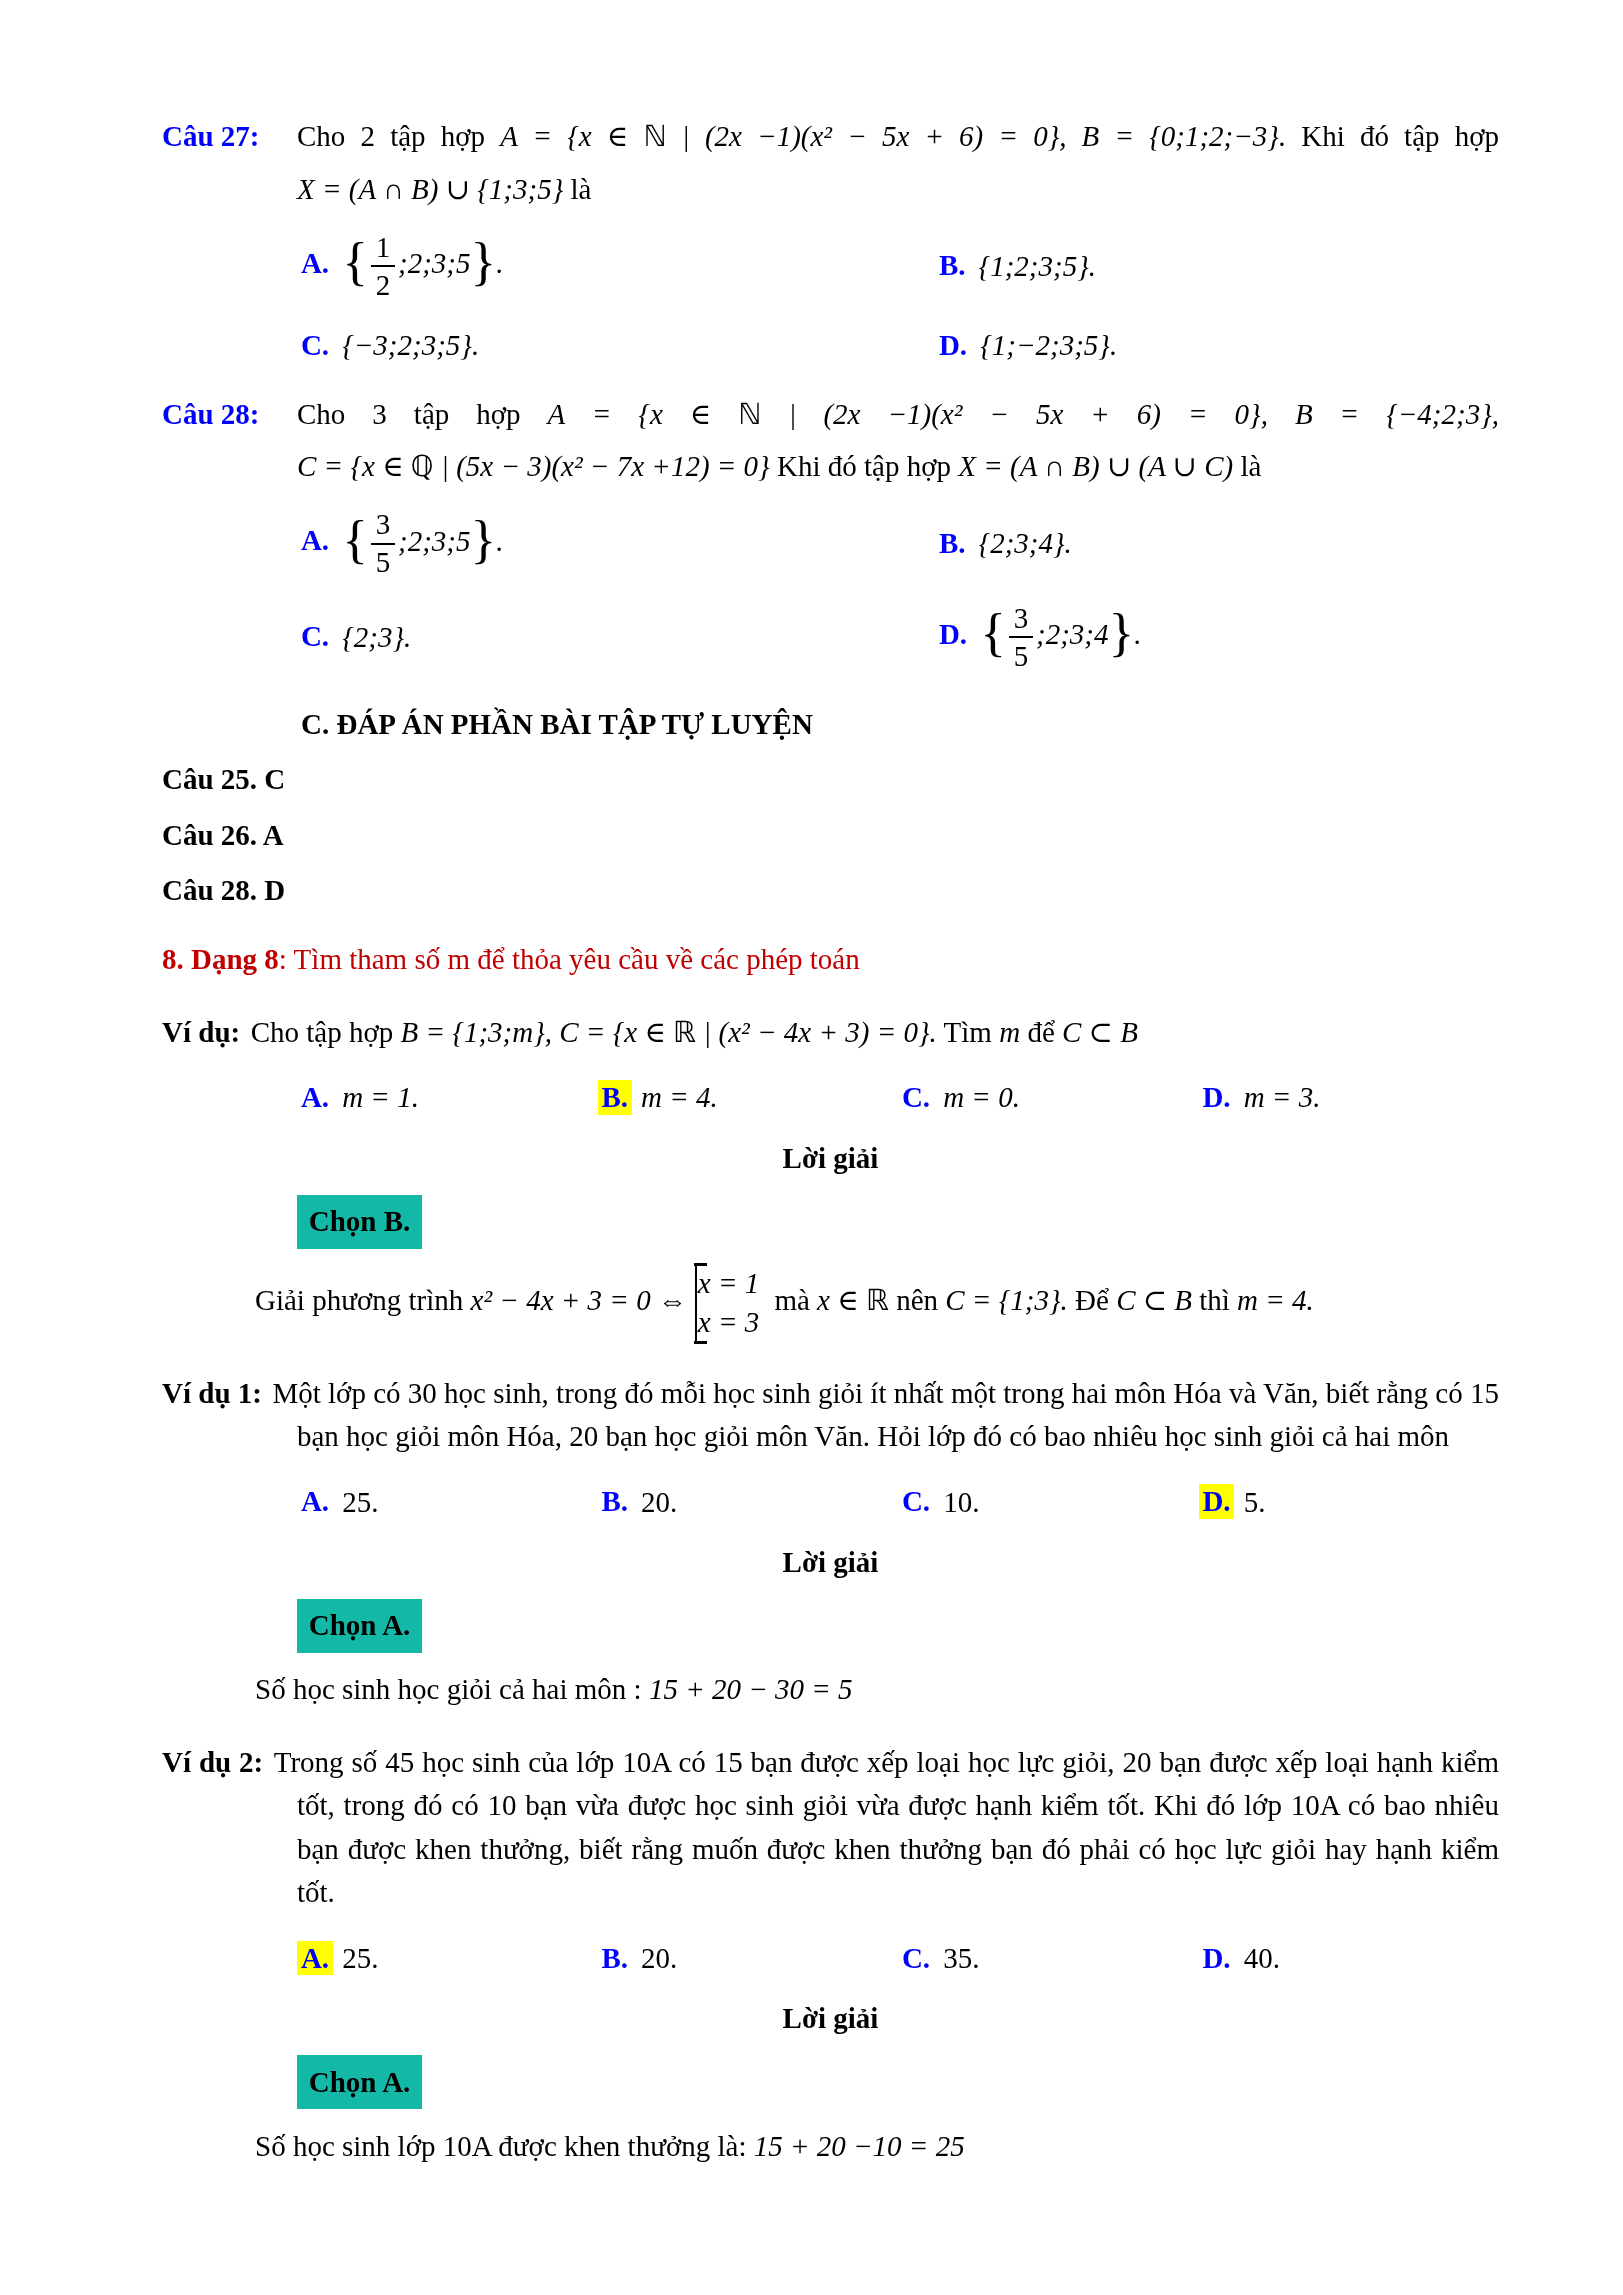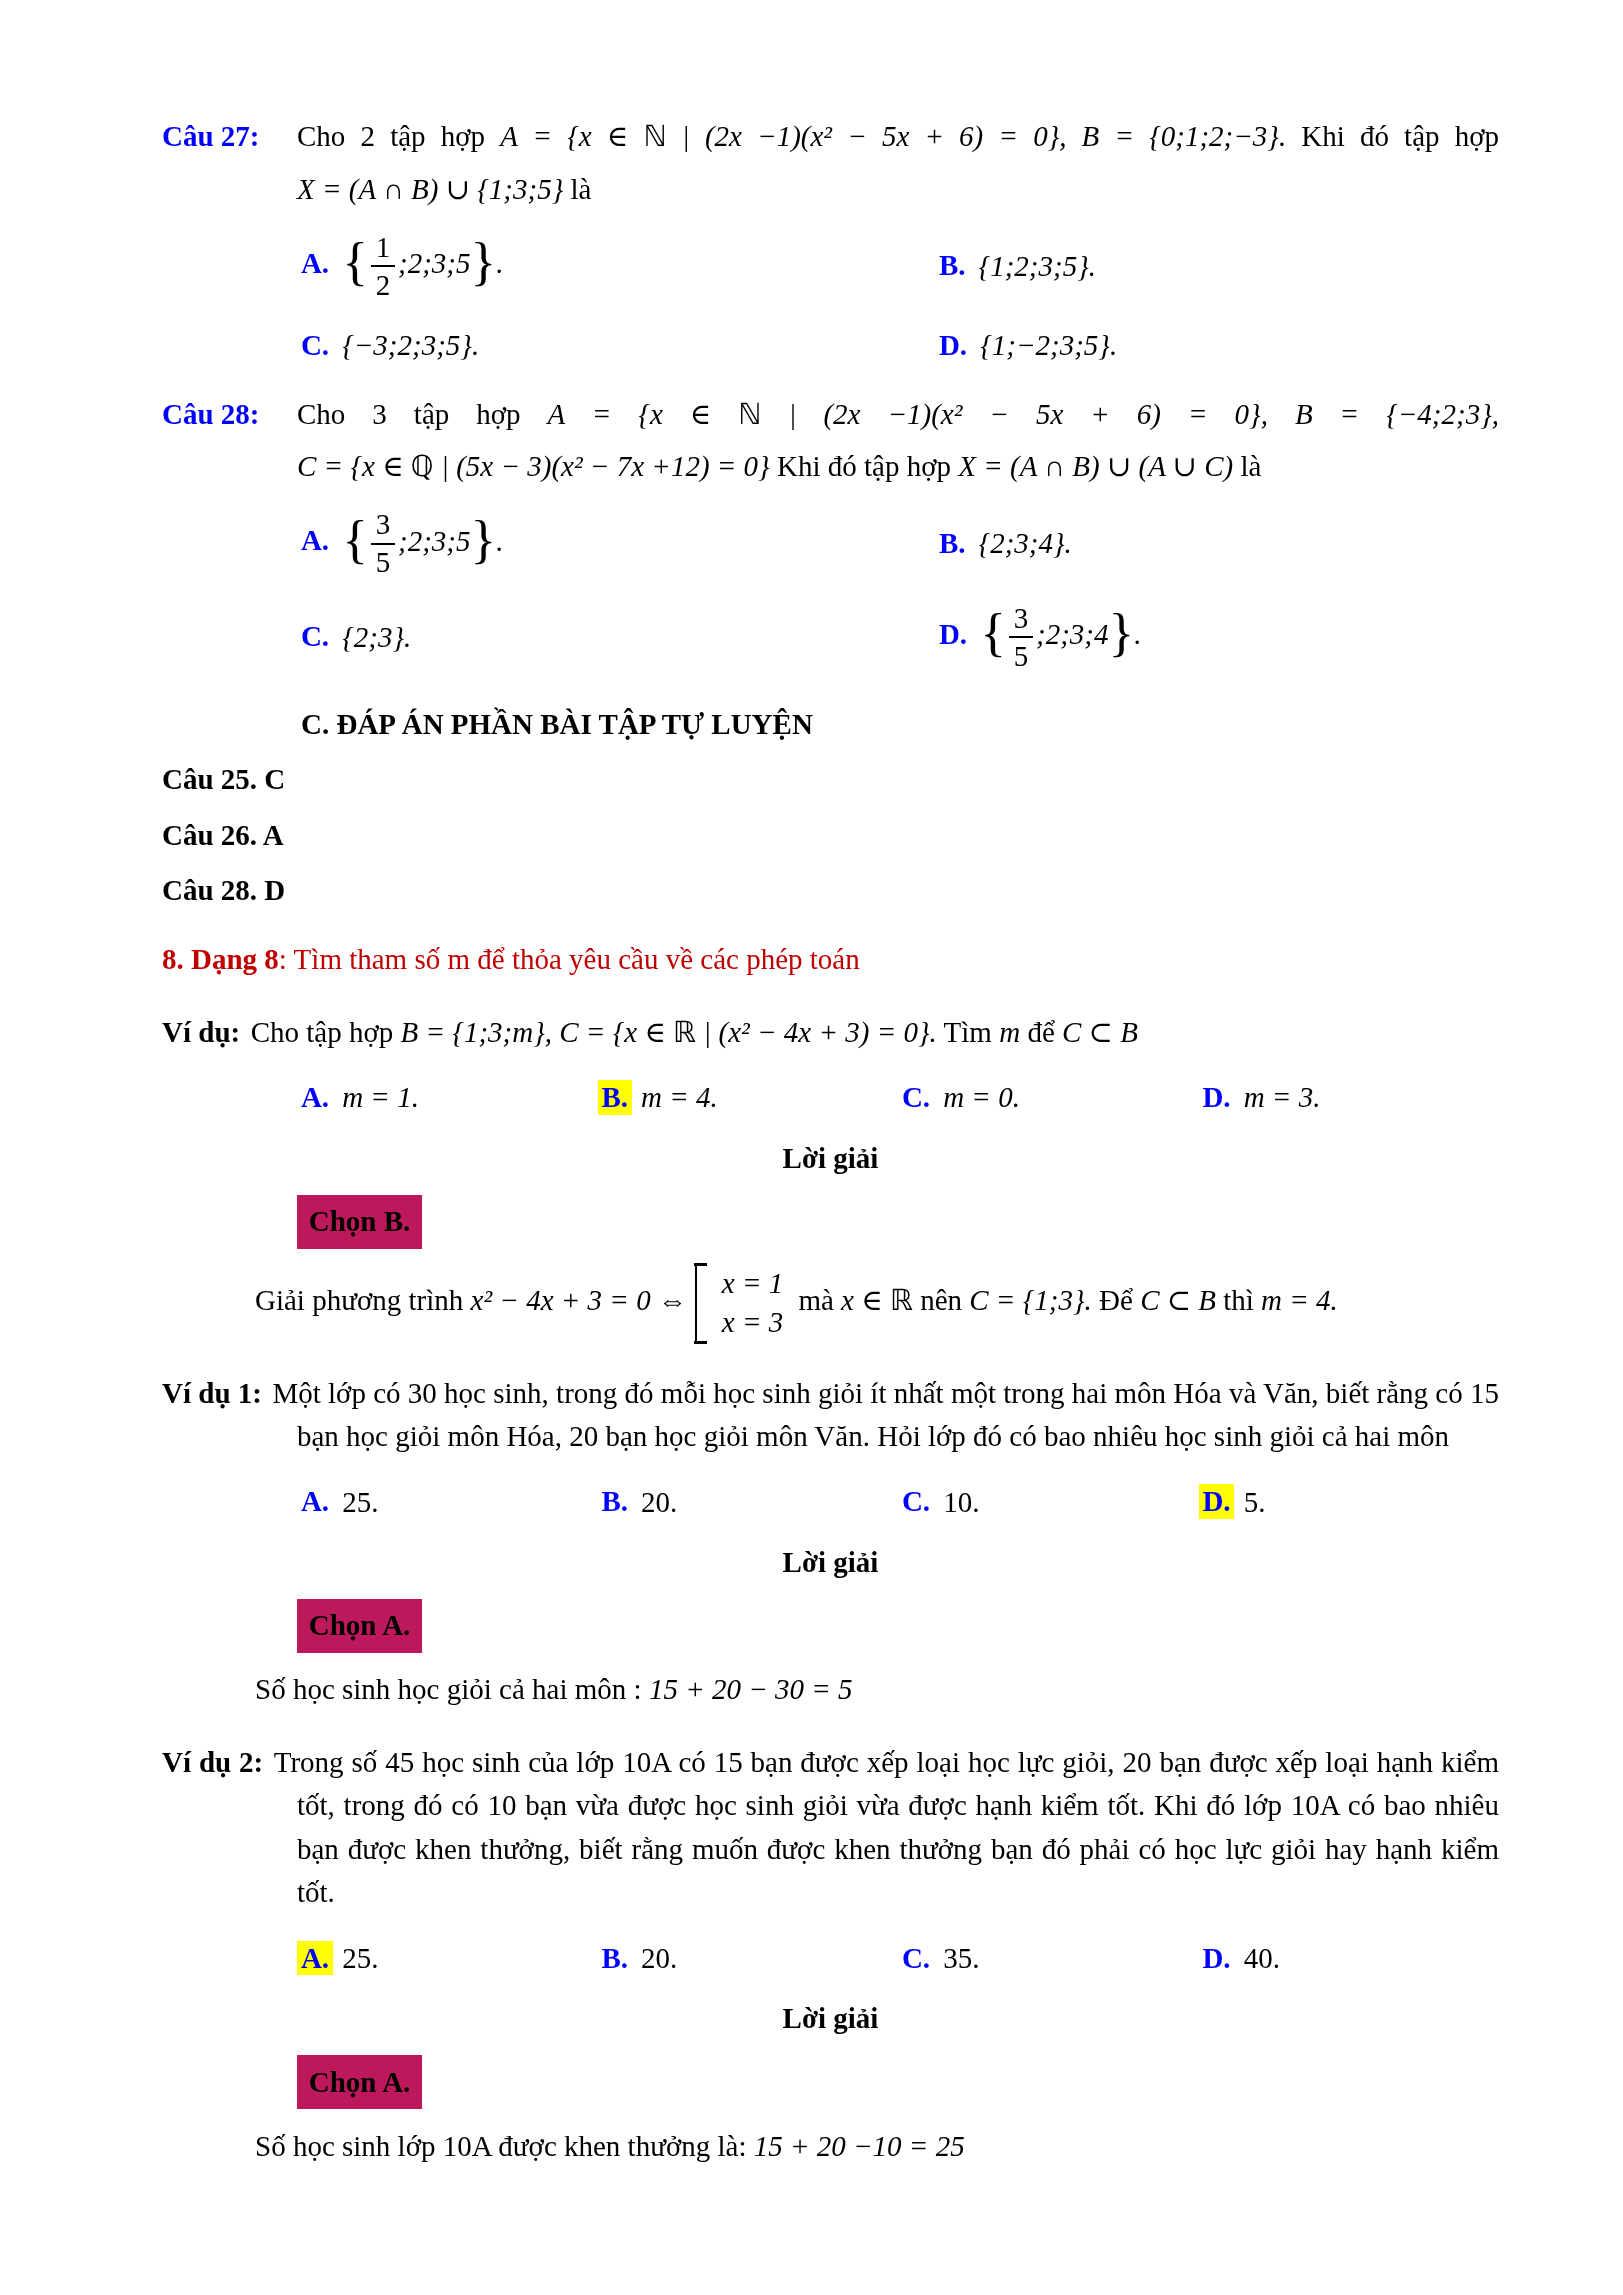--- a/index.html
+++ b/index.html
@@ -25,37 +25,37 @@
   .opts4{display:grid;grid-template-columns:repeat(4,1fr);margin-top:22px;align-items:center;}
   .opt{white-space:nowrap;}
   .optletter{font-weight:bold;color:#0000FF;margin-right:9.2px;padding:1.3px 3.9px;}
   .optletter[data-hl="true"]{background:#FFFF00;}
   
   .frac{display:inline-block;vertical-align:middle;text-align:center;margin:0 2.6px;line-height:1.15;}
   .frac .fn{display:block;border-bottom:2px solid #000;padding:0 5.2px 1.3px;}
   .frac .fd{display:block;padding-top:1.3px;}
   
   .cases{display:inline-flex;flex-direction:column;vertical-align:middle;margin:0 7.9px;
-         padding-left:25px;position:relative;border-left:2.6px solid #000;font-style:italic;}
+         padding-left:1px;position:relative;border-left:2.6px solid #000;font-style:italic;}
   .cases::before{content:"";position:absolute;left:-2.6px;top:-1.3px;width:13px;height:2.6px;background:#000;}
   .cases::after{content:"";position:absolute;left:-2.6px;bottom:-1.3px;width:13px;height:2.6px;background:#000;}
   .cases .cr{line-height:1.35;}
   
   .ansHeading{font-weight:bold;margin:30px 0 3.9px 139px;}
   .ansItem{font-weight:bold;margin-top:11.8px;}
   
   .dang{color:#C00000;margin-top:26px;}
   .dang .dnum{font-weight:bold;}
   
   .vd{margin-top:29px;padding-left:135px;text-indent:-135px;text-align:justify;}
   .vd .vdlabel{font-weight:bold;color:#000000;margin-right:10.5px;}
   .exOpts{padding-left:135px;}
   .loigiai{text-align:center;font-weight:bold;margin-top:17px;}
   .chon{margin-top:14.4px;margin-left:135px;}
-  .chon .badge{display:inline-block;background:#be185d;font-weight:bold;padding:5.2px 11.8px;text-align:right;}
+  .chon .badge{display:inline-block;background:#14b8a6;font-weight:bold;padding:5.2px 11.8px;text-align:right;}
   .sol{margin-top:15.7px;margin-left:93px;}
 </style>
 </head>
 <body>
 
 <div class="page">
 
   <div class="q">
     <div class="qlabel">Câu 27:</div>
     <div class="qbody">

